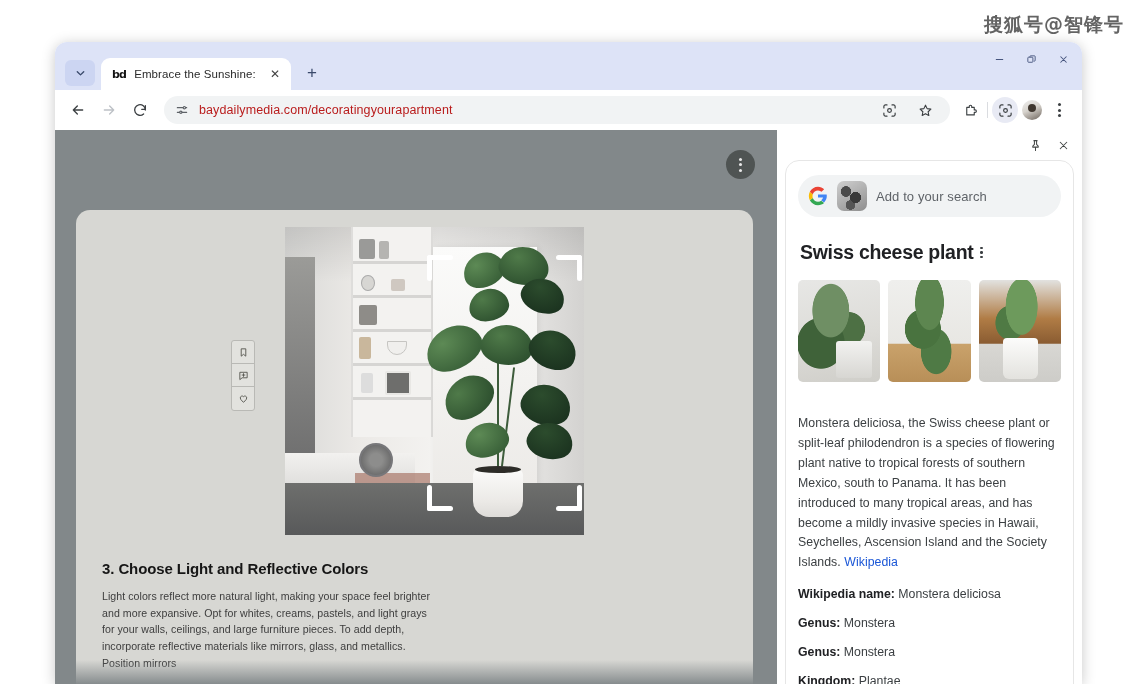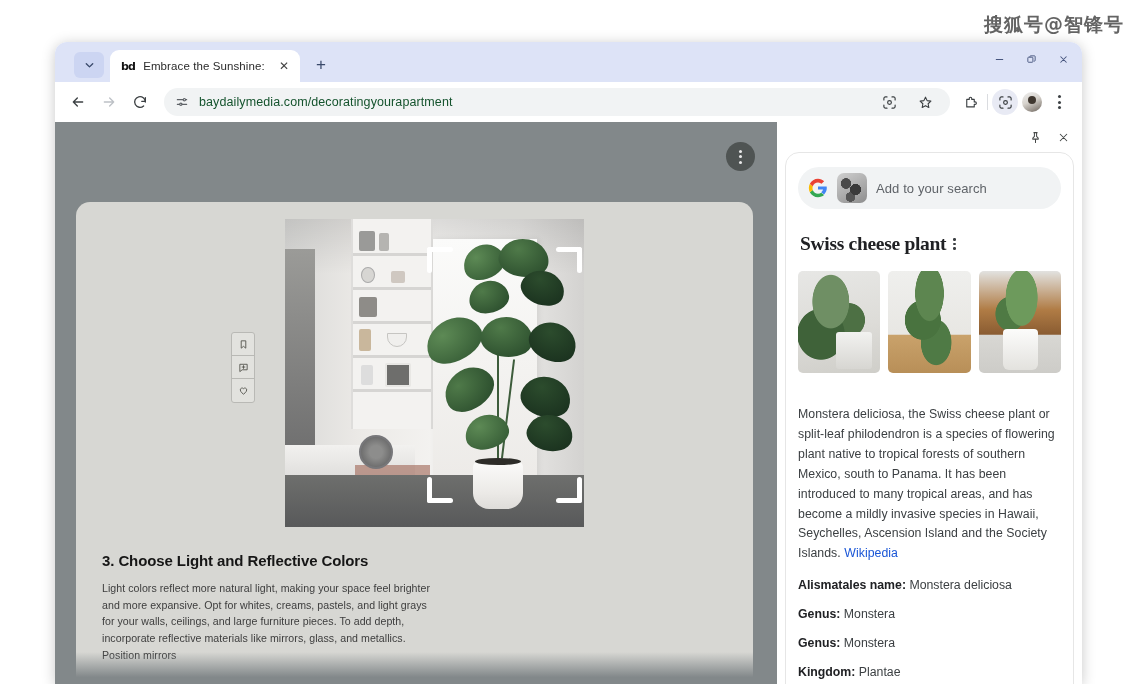--- a/index.html
+++ b/index.html
@@ -24,22 +24,22 @@
     position: absolute; left: 55px; top: 42px;
     width: 1027px; height: 642px;
     background: #ffffff;
     border-top-left-radius: 12px; border-top-right-radius: 12px;
     box-shadow: 0 2px 14px rgba(0,0,0,.22);
     overflow: hidden;
   }
 
   
   .tabstrip {
-    position: relative; height: 40px; background: #dde3f7;
-    display: flex; align-items: flex-end; padding-left: 17px;
+    position: relative; height: 48px; background: #dde3f7;
+    display: flex; align-items: flex-end; padding-left: 8px;
   }
   .tab-search {
     width: 30px; height: 26px; margin: 0 6px 4px 2px;
     border-radius: 6px; background: #ccd5f2;
     display: flex; align-items: center; justify-content: center;
     cursor: pointer;
   }
   .tab-search svg { width: 11px; height: 11px; }
   .tab {
     display: flex; align-items: center; gap: 8px;
@@ -88,21 +88,21 @@
   }
   .navbtn.disabled { color: #bdc1c6; }
   .navbtn svg { width: 16px; height: 16px; }
   .omnibox {
     flex: 1; height: 28px; margin: 0 6px 0 8px;
     background: #f1f3f4; border-radius: 15px;
     display: flex; align-items: center; padding: 0 12px 0 11px;
     gap: 10px; cursor: text; min-width: 0;
   }
   .omnibox .url {
-    font-size: 12.5px; color: #14532d; white-space: nowrap;
+    font-size: 12.5px; color: #b91c1c; white-space: nowrap;
     overflow: hidden; letter-spacing: .1px;
   }
   .omnibox .trail {
     margin-left: auto; display: flex; align-items: center; gap: 10px;
   }
   .tbicon {
     width: 26px; height: 26px; display: flex; align-items: center;
     justify-content: center; cursor: pointer; color: #3c4043; flex: none;
   }
   .tbicon svg { width: 15px; height: 15px; }
@@ -288,21 +288,21 @@
     background:
       radial-gradient(circle at 30% 35%, #4a4a4a 0 18%, transparent 19%),
       radial-gradient(circle at 62% 55%, #3a3a3a 0 22%, transparent 23%),
       radial-gradient(circle at 45% 80%, #555 0 16%, transparent 17%),
       linear-gradient(150deg,#cfcfcf,#8e8e8e);
   }
   .searchbar .ph { font-size: 13px; color: #5f6368; letter-spacing: .1px; }
 
   .sp-scroll { padding: 0 12px; overflow: hidden; flex: 1; }
   .sp-title-row {
-    display: flex; align-items: center; gap: 7px; margin: 24px 0 16px 2px; font-family: Liberation Serif, serif;
+    display: flex; align-items: center; gap: 7px; margin: 24px 0 16px 2px;
   }
   .sp-title {
     font-size: 19.5px; font-weight: 700; color: #202124; letter-spacing: -.3px;
   }
   .sp-title-menu { display: flex; flex-direction: column; gap: 2px; cursor: pointer; }
   .sp-title-menu i { width: 2.5px; height: 2.5px; border-radius: 50%; background: #3c4043; }
 
   .thumbs { display: flex; gap: 8px; }
   .thumb { flex: 1; height: 102px; border-radius: 5px; overflow: hidden; cursor: pointer; position: relative; }
   .thumb1 {
@@ -599,21 +599,21 @@
               <div class="thumb thumb2"></div>
               <div class="thumb thumb3"></div>
             </div>
 
             <div class="desc">
               <span>Monstera deliciosa, the Swiss cheese plant or split-leaf philodendron is a species of flowering plant native to tropical forests of southern Mexico, south to Panama. It has been introduced to many tropical areas, and has become a mildly invasive species in Hawaii, Seychelles, Ascension Island and the Society Islands. </span><a href="#">Wikipedia</a>
             </div>
 
             <div class="facts">
               <div class="fact">
-                <b>Alismatales name:</b>
+                <b>Wikipedia name:</b>
                 <span>Monstera deliciosa</span>
               </div>
               <div class="fact">
                 <b>Genus:</b>
                 <span>Monstera</span>
               </div>
               <div class="fact">
                 <b>Genus:</b>
                 <span>Monstera</span>
               </div>

